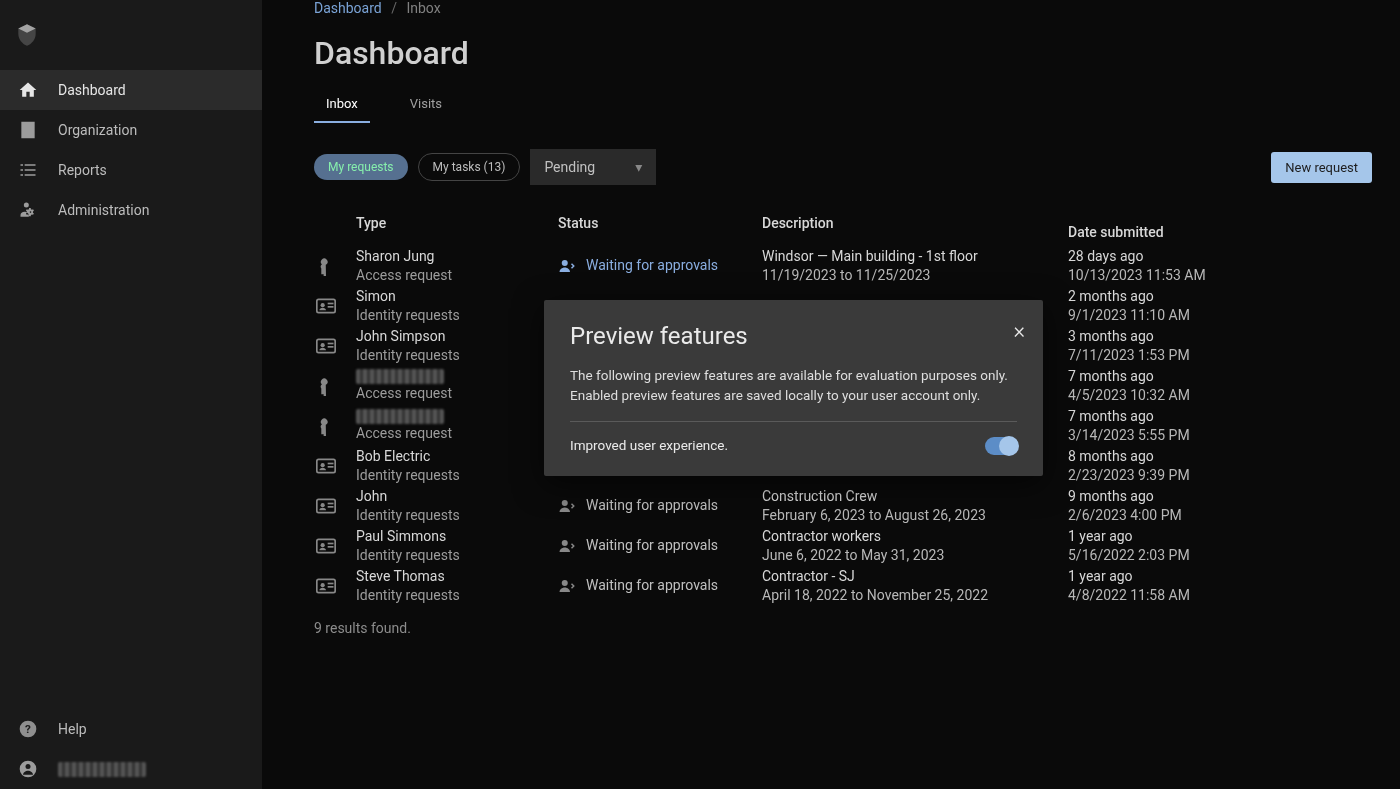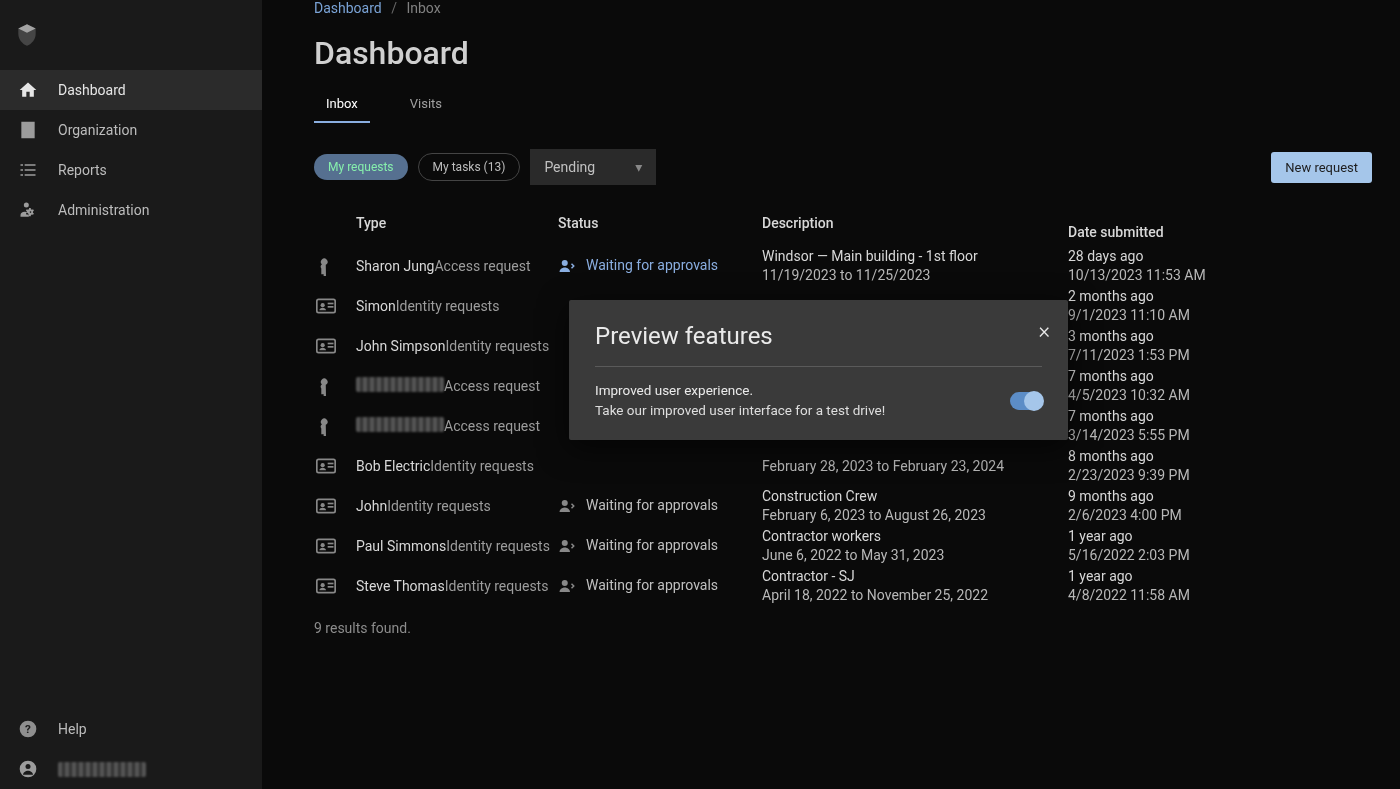--- a/index.html
+++ b/index.html
@@ -36,21 +36,21 @@
   .table { margin-top: 24px; padding-right: 28px; }
   .headers { display: flex; font-size: 14px; color: #d8d8d8; font-weight: 500; padding: 6px 0; }
   .col-type { width: 244px; padding-left: 42px; }
   .col-status { width: 204px; }
   .col-desc { width: 306px; }
   .col-date { width: 220px; margin-top: 9px; }
 
   .row { display: flex; padding: 0 0; font-size: 14px; color: #c0c0c0; height: 40px; align-items: center; }
   .cell-type { width: 244px; display: flex; align-items: center; }
   .cell-type .row-icon { width: 42px; display: flex; align-items: center; justify-content: flex-start; padding-left: 2px; color: #888; }
-  .cell-type .type-text { display: flex; flex-direction: row; line-height: 19px; }
+  .cell-type .type-text { display: flex; flex-direction: column; line-height: 19px; }
   .type-text .name { color: #d8d8d8; }
   .type-text .sub  { color: #9c9c9c; }
 
   .cell-status { width: 204px; display: flex; align-items: flex-start; gap: 10px; }
   .cell-status.link { color: #8aaee0; }
   .cell-status .status-icon { color: #888; font-size: 14px; }
   .cell-status.link .status-icon { color: #8aaee0; }
 
   .cell-desc { width: 306px; display: flex; flex-direction: column; line-height: 19px; }
   .cell-desc .line1 { color: #d8d8d8; }
@@ -58,21 +58,21 @@
 
   .cell-date { width: 220px; display: flex; flex-direction: column; line-height: 19px; }
   .cell-date .ago { color: #d8d8d8; }
   .cell-date .ts  { color: #b8b8b8; }
 
   .results { color: #8c8c8c; font-size: 14px; margin-top: 14px; }
 
   .redacted { display: inline-block; width: 88px; height: 15px; background: repeating-linear-gradient(90deg,#555 0,#555 4px,#333 4px,#333 7px); border-radius: 2px; filter: blur(1px); }
 
   
-  .modal { position: absolute; left: 544px; top: 300px; width: 499px; background: #3a3a3a; border-radius: 2px; padding: 22px 26px 20px 26px; box-shadow: 0 8px 30px rgba(0,0,0,0.6); z-index: 50; margin-left: 25px; }
+  .modal { position: absolute; left: 544px; top: 300px; width: 499px; background: #3a3a3a; border-radius: 2px; padding: 22px 26px 20px 26px; box-shadow: 0 8px 30px rgba(0,0,0,0.6); z-index: 50; }
   .modal-title { font-size: 24px; font-weight: 400; color: #eaeaea; }
   .modal-close { position: absolute; right: 18px; top: 18px; color: #eaeaea; font-size: 22px; cursor: pointer; font-weight: 300; }
   .modal-body { font-size: 13.5px; color: #dedede; margin-top: 16px; line-height: 1.45; }
   .modal-sep { height: 1px; background: #5a5a5a; margin: 16px 0 14px 0; }
   .feature-row { display: flex; align-items: center; }
   .feature-text { flex: 1; font-size: 13.5px; line-height: 1.45; }
   .feature-text .ft-title { color: #eaeaea; }
   .feature-text .ft-sub   { color: #dedede; }
   .toggle { width: 32px; height: 18px; background: #5c8dc7; border-radius: 9px; position: relative; cursor: pointer; }
   .toggle .knob { position: absolute; right: -2px; top: -1px; width: 20px; height: 20px; background: #a5c6ea; border-radius: 50%; }
@@ -437,23 +437,23 @@
     </div>
         </div>
       </div>
     <div class="results">9 results found.</div>
   </div>
 </div>
 
 <div class="modal">
   <div class="modal-title">Preview features</div>
   <div class="modal-close">×</div>
+  <div class="modal-body">The following preview features are available for evaluation purposes only. Enabled preview features are saved locally to your user account only.</div>
   <div class="modal-sep"></div>
   <div class="feature-row">
     <div class="feature-text">
       <div class="ft-title">Improved user experience.</div>
-      <div class="ft-sub">Take our improved user interface for a test drive!</div>
     </div>
     <div class="toggle">
         <div class="knob"></div>
       </div>
   </div>
 </div>
 
 </body></html>

